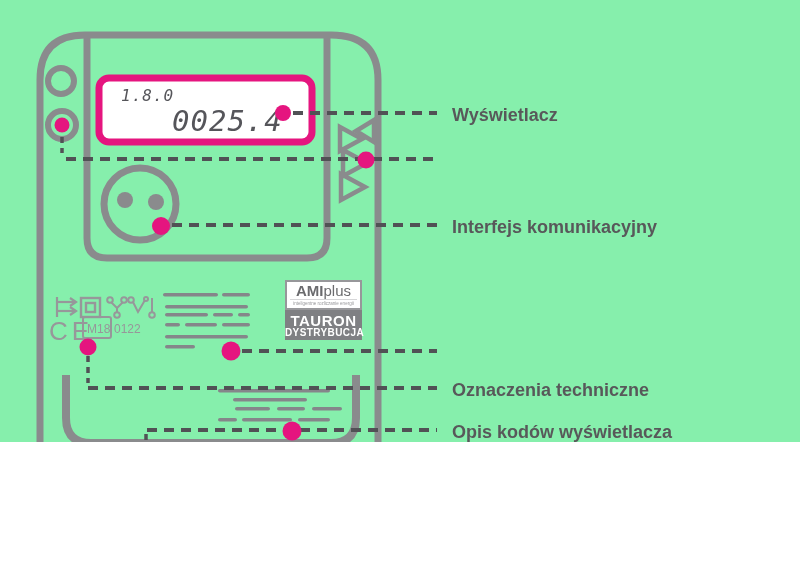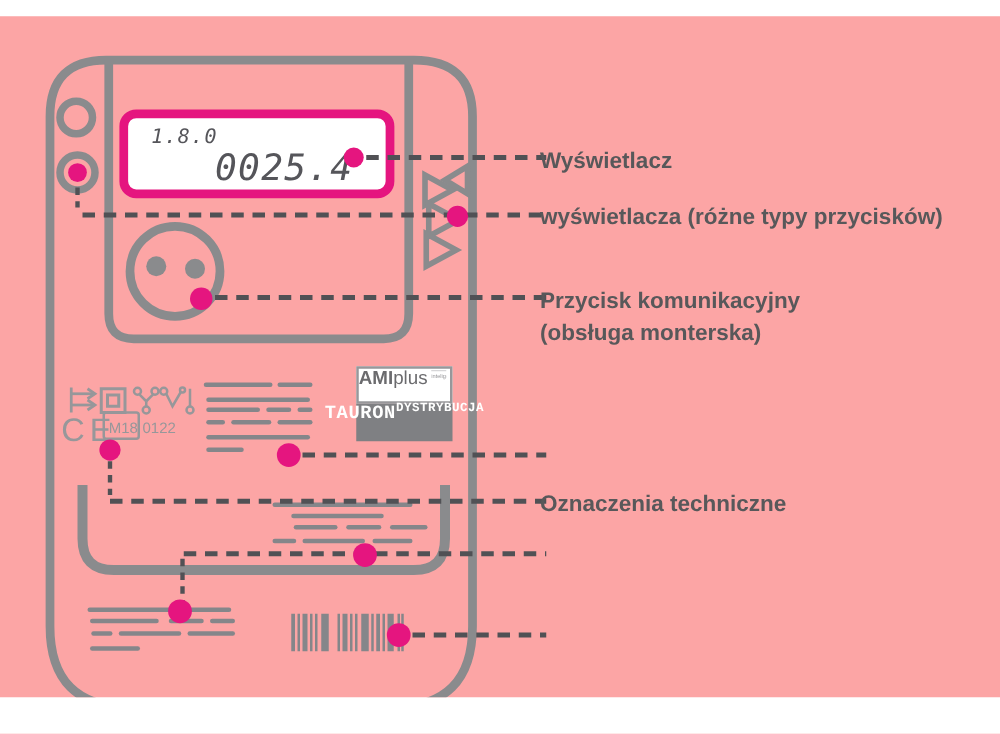--- a/index.html
+++ b/index.html
@@ -1,29 +1,29 @@
 <!DOCTYPE html>
 <html><head>
 <meta charset="utf-8">
 <style>
   html,body{margin:0;padding:0;background:#fff;}
-  #stage{position:relative;width:800px;height:545px;background:#fca5a5;overflow:hidden;
-         font-family:"Liberation Sans",sans-serif;margin-top:13px;}
+  #stage{position:relative;width:800px;height:442px;background:#86efac;overflow:hidden;
+         font-family:"Liberation Sans",sans-serif;}
   #diagram{position:absolute;left:0;top:0;}
-  .label{position:absolute;left:432px;color:#58585a;font-weight:bold;font-size:18px;
+  .label{position:absolute;left:452px;color:#58585a;font-weight:bold;font-size:18px;
          line-height:26px;white-space:nowrap;}
   .logo-box{position:absolute;left:285px;width:77px;box-sizing:border-box;text-align:center;}
   #amiplus-box{top:280px;height:30px;background:#fff;border:2px solid #97979a;
-               display:flex;justify-content:center;}
+               display:flex;flex-direction:column;justify-content:center;}
   #amiplus-name{font-size:15px;color:#6b6b6e;line-height:15px;}
   #amiplus-name .bold{font-weight:bold;}
   #amiplus-tagline{font-size:4.5px;color:#97979a;line-height:6px;border-top:1px solid #d6d6d8;
                    margin:1px 3px 0 3px;padding-top:1px;white-space:nowrap;overflow:hidden;}
   #tauron-box{top:310px;height:30px;background:#7f8083;color:#ffffff;
-              display:flex;justify-content:center;font-family:Liberation Mono, monospace;}
+              display:flex;flex-direction:column;justify-content:center;}
   #tauron-name{font-size:15px;font-weight:bold;line-height:15px;letter-spacing:.5px;}
   #tauron-sub{font-size:10px;font-weight:bold;line-height:10px;letter-spacing:.4px;}
 </style>
 </head>
 <body>
 
 <div id="stage">
 
 <svg id="diagram" width="800" height="587" viewBox="0 0 800 587">
 
@@ -171,21 +171,20 @@
   <div id="amiplus-name"><span class="bold">AMI</span><span>plus</span></div>
   <div id="amiplus-tagline">inteligentne rozliczanie energii</div>
 </div>
 <div class="logo-box" id="tauron-box">
   <div id="tauron-name">TAURON</div>
   <div id="tauron-sub">DYSTRYBUCJA</div>
 </div>
 
 <div class="label" style="top:102px">Wyświetlacz</div>
 <div class="label" style="top:147px">
-  <div>wyświetlacza (różne typy przycisków)</div>
 </div>
 <div class="label" style="top:214px">
-  <div>Przycisk komunikacyjny</div>
-  <div>(obsługa monterska)</div>
+  <div>Interfejs komunikacyjny</div>
 </div>
 <div class="label" style="top:377px">Oznaczenia techniczne</div>
+<div class="label" style="top:419px">Opis kodów wyświetlacza</div>
 
 </div>
 
 </body></html>

